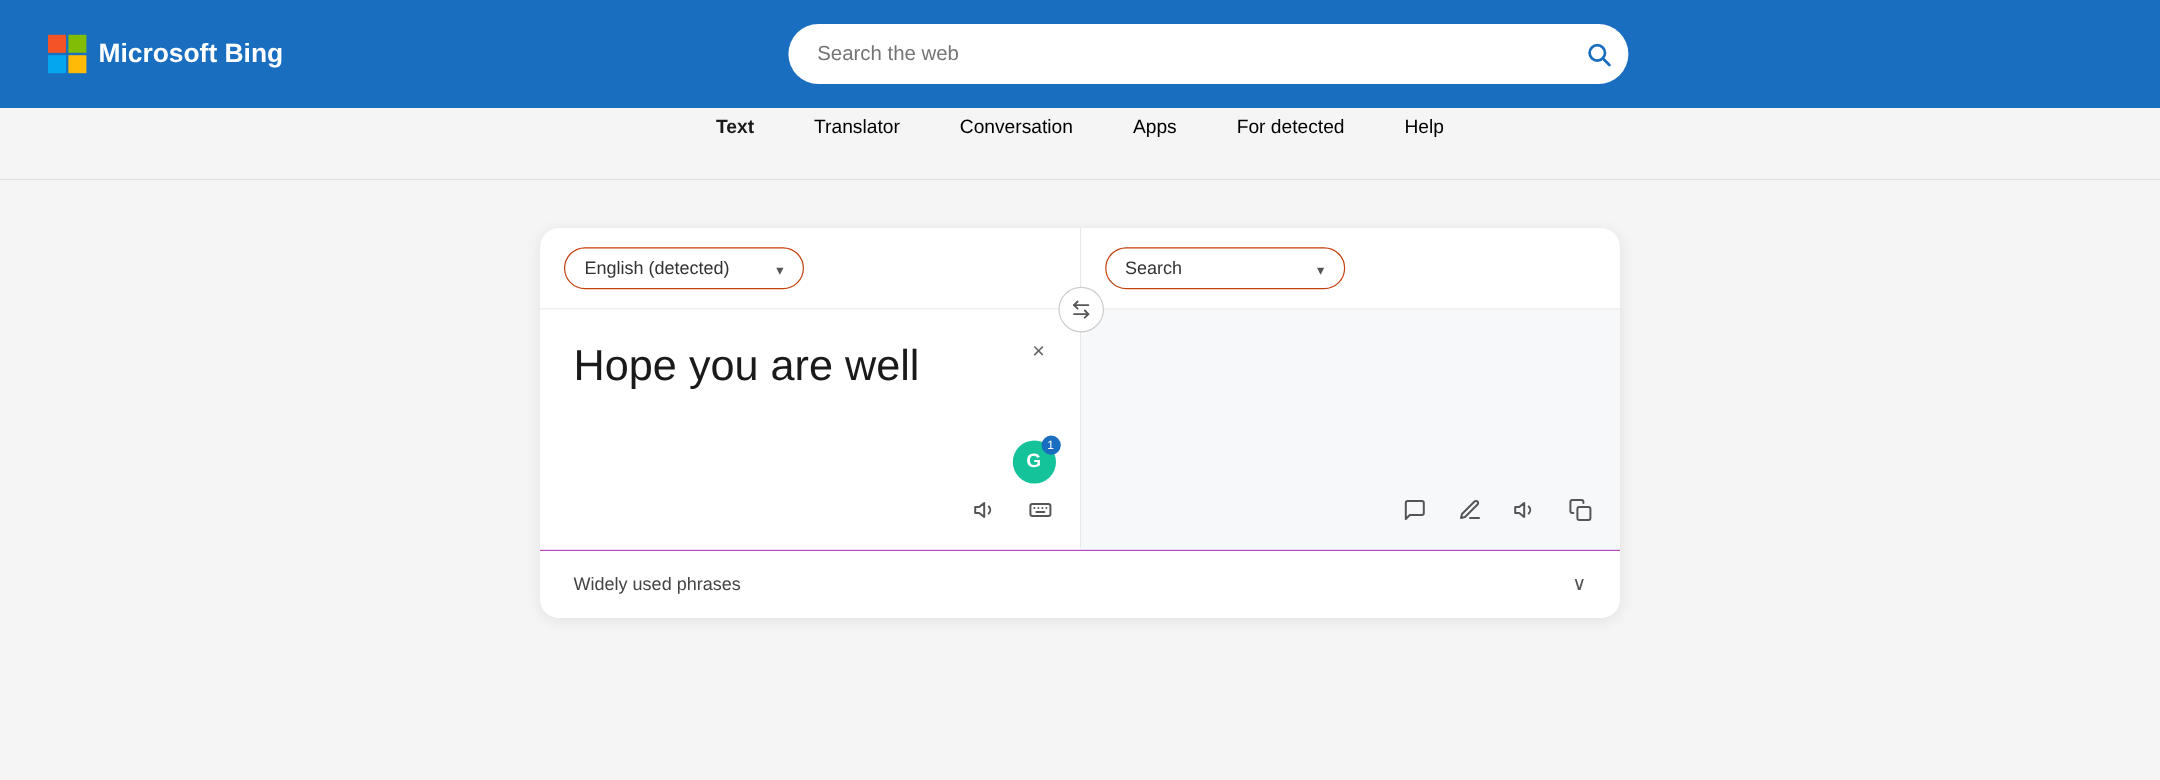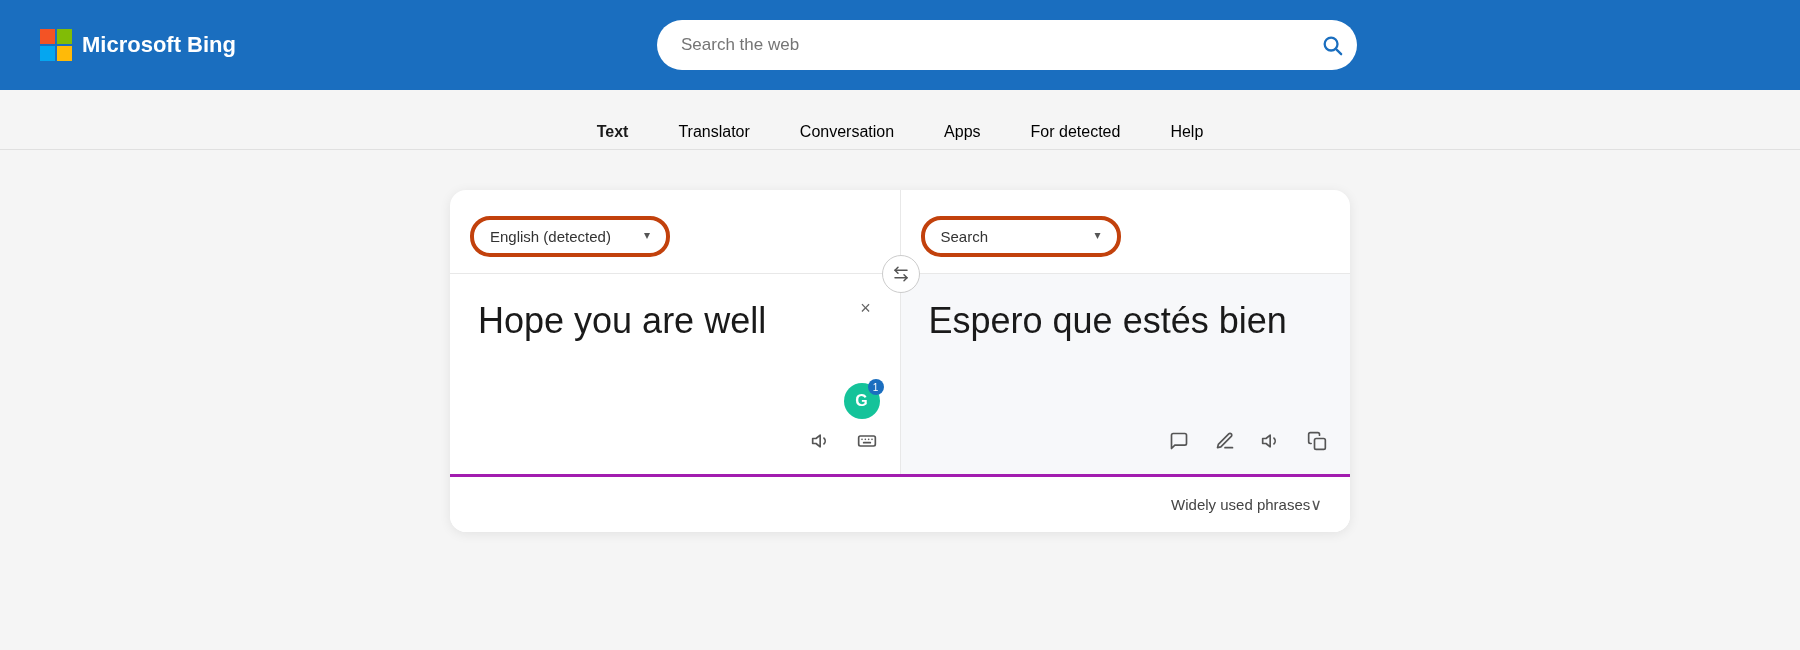--- a/index.html
+++ b/index.html
@@ -68,21 +68,21 @@
       display: flex;
       align-items: center;
     }
 
     
     .nav-bar {
       background: #f5f5f5;
       border-bottom: 1px solid #e0e0e0;
       height: 60px;
       display: flex;
-      align-items: flex-end;
+      align-items: flex-start;
       justify-content: center;
       gap: 10px;
     }
     .nav-item {
       padding: 8px 20px;
       font-size: 16px;
       color: #000000;
       cursor: pointer;
       border-radius: 4px;
       font-weight: 400;
@@ -118,33 +118,32 @@
       flex: 1;
       padding: 16px 20px;
       border-right: 1px solid #e8e8e8;
     }
     .lang-select-right {
       flex: 1;
       padding: 16px 20px;
     }
     .lang-dropdown {
       display: flex;
-      align-items: flex-start;
+      align-items: flex-end;
       gap: 8px;
-      border: 4px solid #c2410c;
+      border: 1px solid #c2410c;
       border-radius: 20px;
       padding: 8px 16px;
       cursor: pointer;
       font-size: 15px;
       color: #333;
       width: fit-content;
       background: white;
       min-width: 200px;
       justify-content: space-between;
-      margin-top: 10px;
     }
     .dropdown-arrow { color: #555; font-size: 12px; }
 
     
     .panels-row {
       display: flex;
       align-items: flex-start;
     }
     .input-panel {
       flex: 1;
@@ -236,25 +235,25 @@
       width: 34px;
       height: 34px;
       display: flex;
       align-items: center;
       justify-content: center;
       border-radius: 50%;
     }
 
     
     .phrases-row {
-      border-top: 3px solid #a21caf;
+      border-top: 1px solid #a21caf;
       padding: 18px 28px;
       display: flex;
       align-items: center;
-      justify-content: flex-end;
+      justify-content: space-between;
       cursor: pointer;
       background: white;
     }
     .phrases-label {
       font-size: 15px;
       color: #444;
     }
     .phrases-arrow {
       color: #555;
       font-size: 16px;
@@ -353,21 +352,20 @@
             <svg width="18" height="18" viewBox="0 0 24 24" fill="none" stroke="#555" stroke-width="2" stroke-linecap="round" stroke-linejoin="round">
               <path d="M8 3L4 7l4 4"></path>
               <path d="M4 7h16"></path>
               <path d="M16 21l4-4-4-4"></path>
               <path d="M20 17H4"></path>
             </svg>
           </button>
         </div>
 
         <div class="output-panel">
-          <div class="translated-text">Espero que estés bien</div>
 
           <div class="action-icons-right">
             <button class="action-icon" title="Pronunciation">
               <svg width="20" height="20" viewBox="0 0 24 24" fill="none" stroke="#555" stroke-width="2" stroke-linecap="round" stroke-linejoin="round">
                 <path d="M21 15a2 2 0 0 1-2 2H7l-4 4V5a2 2 0 0 1 2-2h14a2 2 0 0 1 2 2z"></path>
               </svg>
             </button>
             <button class="action-icon" title="Edit">
               <svg width="20" height="20" viewBox="0 0 24 24" fill="none" stroke="#555" stroke-width="2" stroke-linecap="round" stroke-linejoin="round">
                 <path d="M12 20h9"></path>

